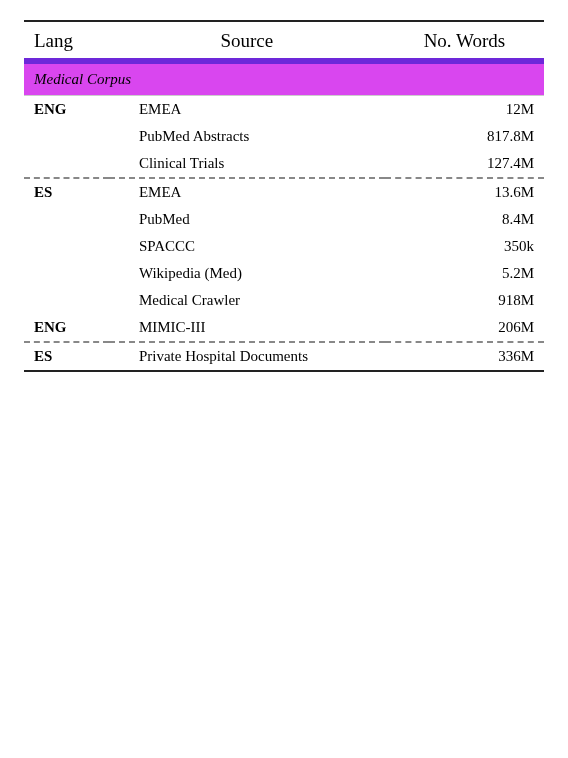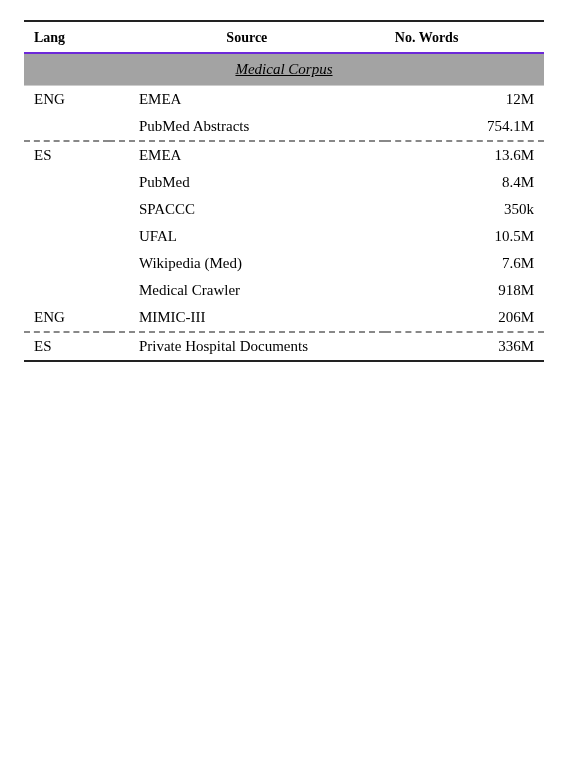--- a/index.html
+++ b/index.html
@@ -26,58 +26,57 @@
       border-bottom: 2px solid #222;
     }
 
     table {
       width: 100%;
       border-collapse: collapse;
     }
 
     thead tr th {
       padding: 8px 10px 6px 10px;
-      font-weight: bold;
-      font-size: 14px;
-      border-bottom: 2px solid #6d28d9;
+      font-weight: normal;
+      font-size: 19px;
+      border-bottom: 6px solid #6d28d9;
     }
 
     th.col-lang {
       text-align: left;
       width: 80px;
     }
 
     th.col-source {
       text-align: center;
       width: 260px;
     }
 
     th.col-words {
-      text-align: left;
+      text-align: center;
       width: 150px;
     }
 
     .section-header td {
-      text-align: center;
+      text-align: left;
       font-style: italic;
       padding: 7px 10px;
-      background: #a3a3a3;
+      background: #d946ef;
       border-top: 1px solid #ccc;
       border-bottom: 1px solid #ccc;
-      text-decoration: underline;
     }
 
     .data-row td {
       padding: 5px 10px;
       vertical-align: middle;
     }
 
     .data-row td.col-lang {
       text-align: left;
-      font-weight: normal;
+      font-weight: bold;
     }
 
     .data-row td.col-source {
       text-align: left;
       padding-left: 30px;
       margin-top: 12px;
     }
 
     .data-row td.col-words {
       text-align: right;
@@ -109,21 +108,26 @@
           <td colspan="3">Medical Corpus</td>
         </tr>
         <tr class="data-row">
           <td class="col-lang">ENG</td>
           <td class="col-source">EMEA</td>
           <td class="col-words">12M</td>
         </tr>
         <tr class="data-row">
           <td class="col-lang"></td>
           <td class="col-source">PubMed Abstracts</td>
-          <td class="col-words">754.1M</td>
+          <td class="col-words">817.8M</td>
+        </tr>
+        <tr class="data-row">
+          <td class="col-lang"></td>
+          <td class="col-source">Clinical Trials</td>
+          <td class="col-words">127.4M</td>
         </tr>
         <tr class="dashed-separator">
           <td colspan="3"></td>
         </tr>
         <tr class="data-row">
           <td class="col-lang">ES</td>
           <td class="col-source">EMEA</td>
           <td class="col-words">13.6M</td>
         </tr>
         <tr class="data-row">
@@ -131,27 +135,22 @@
           <td class="col-source">PubMed</td>
           <td class="col-words">8.4M</td>
         </tr>
         <tr class="data-row">
           <td class="col-lang"></td>
           <td class="col-source">SPACCC</td>
           <td class="col-words">350k</td>
         </tr>
         <tr class="data-row">
           <td class="col-lang"></td>
-          <td class="col-source">UFAL</td>
-          <td class="col-words">10.5M</td>
-        </tr>
-        <tr class="data-row">
-          <td class="col-lang"></td>
           <td class="col-source">Wikipedia (Med)</td>
-          <td class="col-words">7.6M</td>
+          <td class="col-words">5.2M</td>
         </tr>
         <tr class="data-row">
           <td class="col-lang"></td>
           <td class="col-source">Medical Crawler</td>
           <td class="col-words">918M</td>
         </tr>
         <tr class="data-row">
           <td class="col-lang">ENG</td>
           <td class="col-source">MIMIC-III</td>
           <td class="col-words">206M</td>

